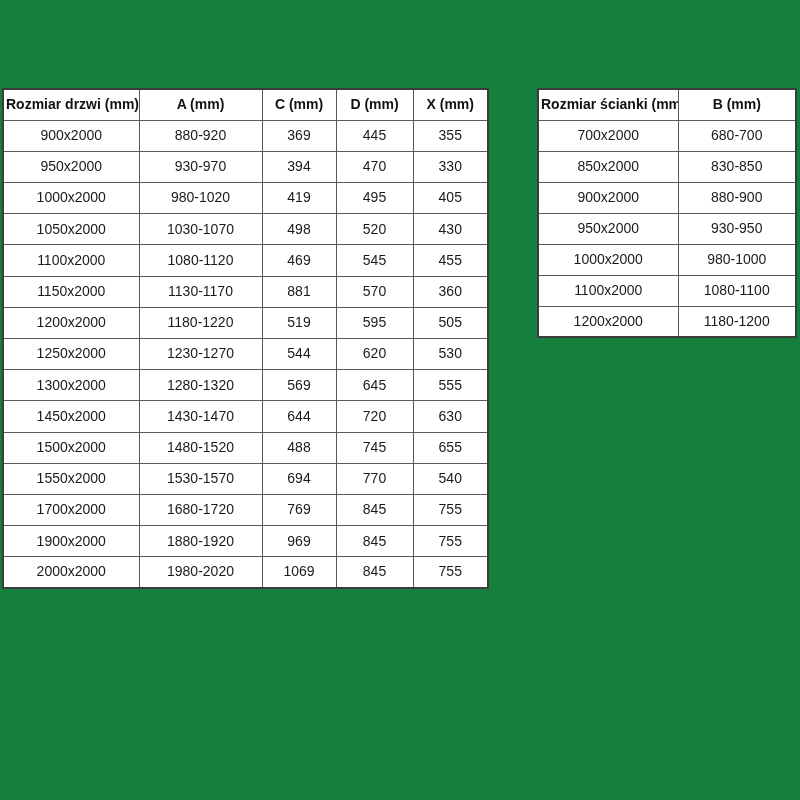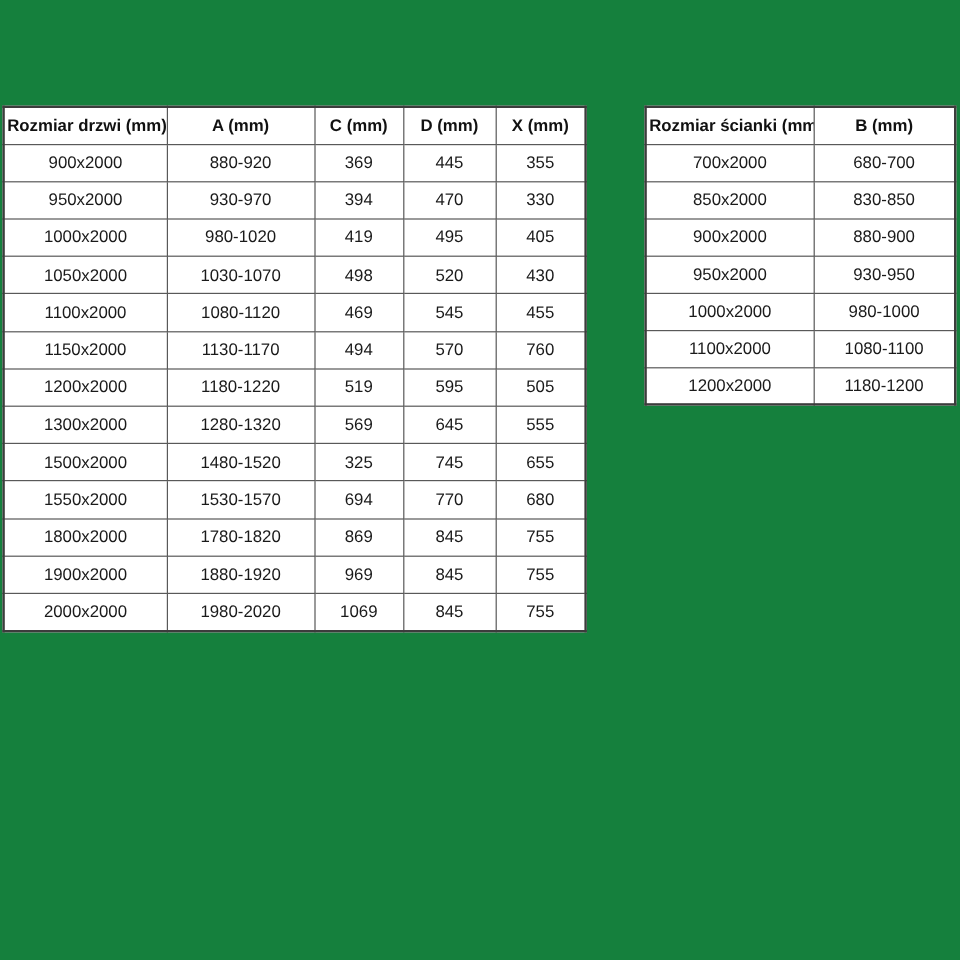--- a/index.html
+++ b/index.html
@@ -117,56 +117,70 @@
         <tr>
           <td>1100x2000</td>
           <td>1080-1120</td>
           <td>469</td>
           <td>545</td>
           <td>455</td>
         </tr>
         <tr>
           <td>1150x2000</td>
           <td>1130-1170</td>
-          <td>494</td>
+          <td>881</td>
           <td>570</td>
-          <td>760</td>
+          <td>360</td>
         </tr>
         <tr>
           <td>1200x2000</td>
           <td>1180-1220</td>
           <td>519</td>
           <td>595</td>
           <td>505</td>
         </tr>
         <tr>
+          <td>1250x2000</td>
+          <td>1230-1270</td>
+          <td>544</td>
+          <td>620</td>
+          <td>530</td>
+        </tr>
+        <tr>
           <td>1300x2000</td>
           <td>1280-1320</td>
           <td>569</td>
           <td>645</td>
           <td>555</td>
         </tr>
         <tr>
+          <td>1450x2000</td>
+          <td>1430-1470</td>
+          <td>644</td>
+          <td>720</td>
+          <td>630</td>
+        </tr>
+        <tr>
           <td>1500x2000</td>
           <td>1480-1520</td>
-          <td>325</td>
+          <td>488</td>
           <td>745</td>
           <td>655</td>
         </tr>
         <tr>
           <td>1550x2000</td>
           <td>1530-1570</td>
           <td>694</td>
           <td>770</td>
-          <td>680</td>
-        </tr>
-        <tr>
-          <td>1800x2000</td>
-          <td>1780-1820</td>
-          <td>869</td>
+          <td>540</td>
+        </tr>
+        <tr>
+          <td>1700x2000</td>
+          <td>1680-1720</td>
+          <td>769</td>
           <td>845</td>
           <td>755</td>
         </tr>
         <tr>
           <td>1900x2000</td>
           <td>1880-1920</td>
           <td>969</td>
           <td>845</td>
           <td>755</td>
         </tr>

